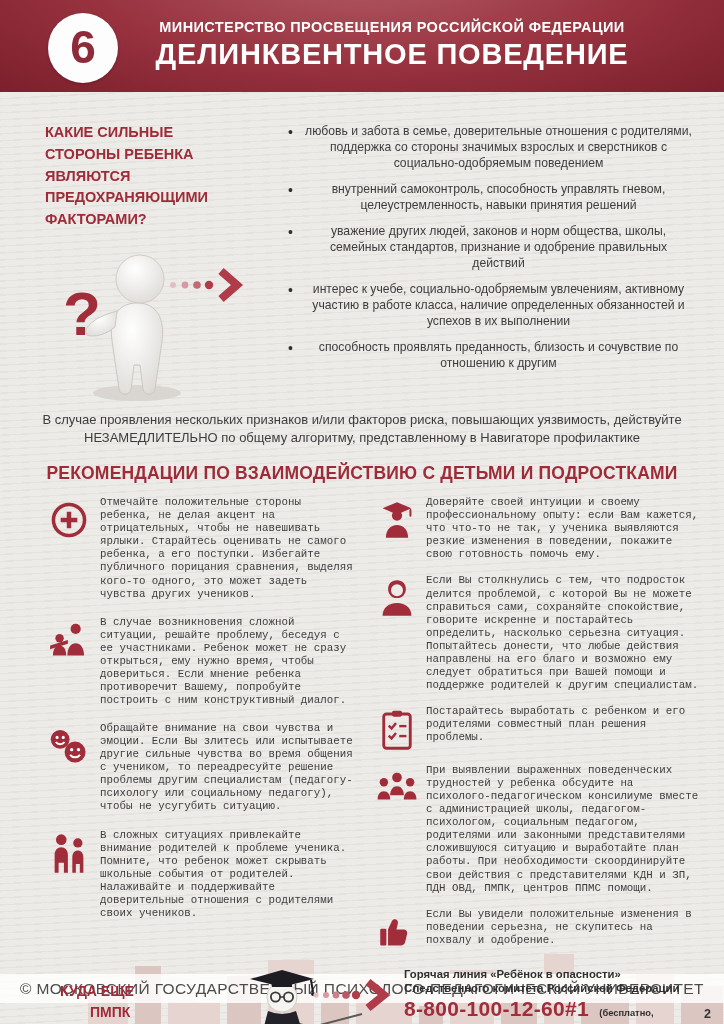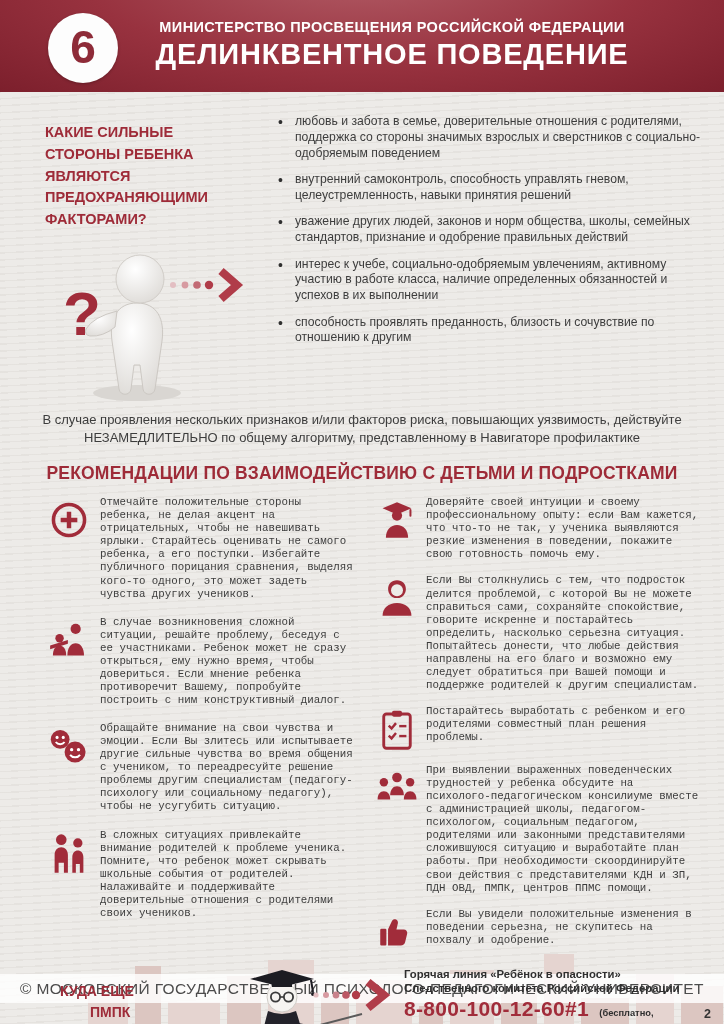--- a/index.html
+++ b/index.html
@@ -19,21 +19,21 @@
   .header-text{flex:1;text-align:center;color:#fff;padding-left:70px;padding-right:10px;}
   .h-ministry{font-size:14.5px;font-weight:bold;letter-spacing:.4px;}
   .h-title{font-size:29px;font-weight:bold;letter-spacing:.8px;margin:3px 0 2px;}
   .h-subtitle{font-size:11.5px;font-weight:bold;letter-spacing:.3px;}
   
   .main{position:relative;z-index:1;}
   .strengths{display:flex;padding:22px 18px 0 45px;}
   .strengths-left{width:205px;flex:none;}
   .strengths-heading{margin:8px 0 12px;font-size:14.5px;line-height:1.5;font-weight:bold;color:#9e2b38;}
   .fig-wrap{margin:10px 0 0 -12px;}
-  .strengths-list{list-style:none;margin:0;padding:0 4px 0 28px;flex:1;}
+  .strengths-list{list-style:none;margin:10px;padding:0 4px 0 28px;flex:1;text-align:center;}
   .strengths-list li{position:relative;font-size:12.2px;line-height:1.3;color:#3d3d3d;
                      margin-bottom:10.5px;padding-left:17px;}
   .strengths-list li::before{content:"•";position:absolute;left:0;top:-1px;color:#2f2f2f;font-size:14px;}
   
   .notice{margin:6px auto 0;width:650px;text-align:center;font-size:13px;line-height:1.4;color:#3d3d3d;}
   .rec-heading{margin:16px 0 12px;text-align:center;font-size:17.5px;letter-spacing:.2px;
                font-weight:bold;color:#9e2b38;}
   
   .rec-cols{display:flex;padding:0 20px 0 38px;gap:10px;}
   .rec-col-left{width:320px;flex:none;}

